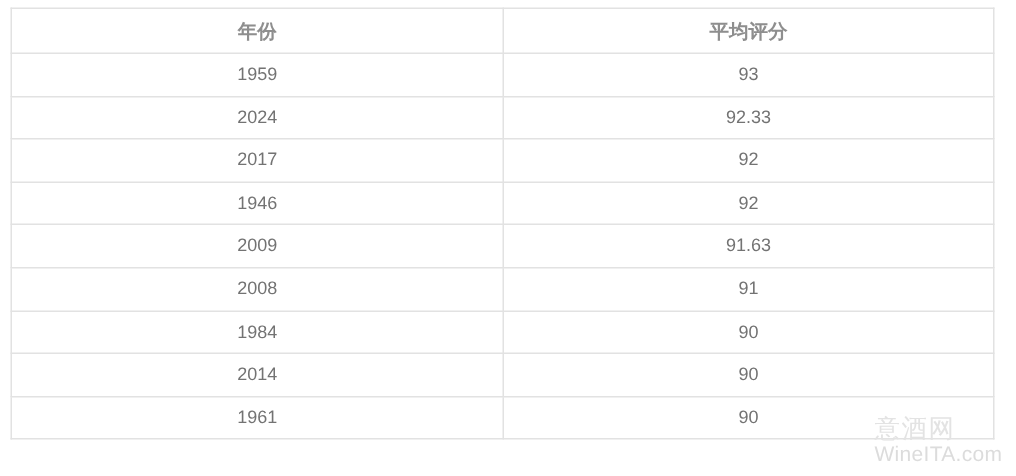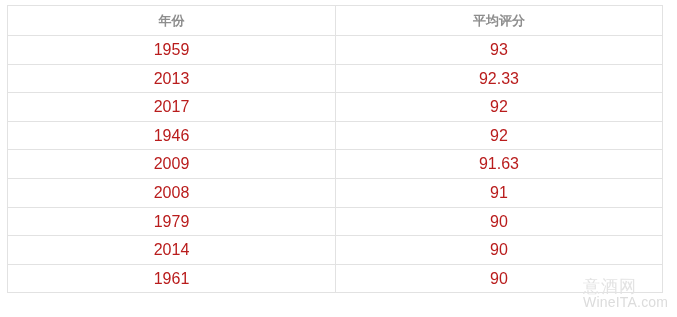--- a/index.html
+++ b/index.html
@@ -46,23 +46,23 @@
 
   .ratings-table thead th {
     font-size: 13px;
     font-weight: bold;
     color: #8e8e8e;
     height: 29px;
     line-height: 29px;
   }
 
   .ratings-table tbody td {
-    font-size: 16px;
+    font-size: 12px;
     font-weight: normal;
-    color: #b91c1c;
+    color: #737373;
   }
 
   .watermark {
     position: absolute;
     right: 8px;
     bottom: 8px;
     width: 86px;
     text-align: left;
     pointer-events: none;
     user-select: none;
@@ -97,41 +97,41 @@
         <th>年份</th>
         <th>平均评分</th>
       </tr>
     </thead>
     <tbody id="table-body">
         <tr>
           <td>1959</td>
           <td>93</td>
         </tr>
         <tr>
-          <td>2013</td>
+          <td>2024</td>
           <td>92.33</td>
         </tr>
         <tr>
           <td>2017</td>
           <td>92</td>
         </tr>
         <tr>
           <td>1946</td>
           <td>92</td>
         </tr>
         <tr>
           <td>2009</td>
           <td>91.63</td>
         </tr>
         <tr>
           <td>2008</td>
           <td>91</td>
         </tr>
         <tr>
-          <td>1979</td>
+          <td>1984</td>
           <td>90</td>
         </tr>
         <tr>
           <td>2014</td>
           <td>90</td>
         </tr>
         <tr>
           <td>1961</td>
           <td>90</td>
         </tr>

